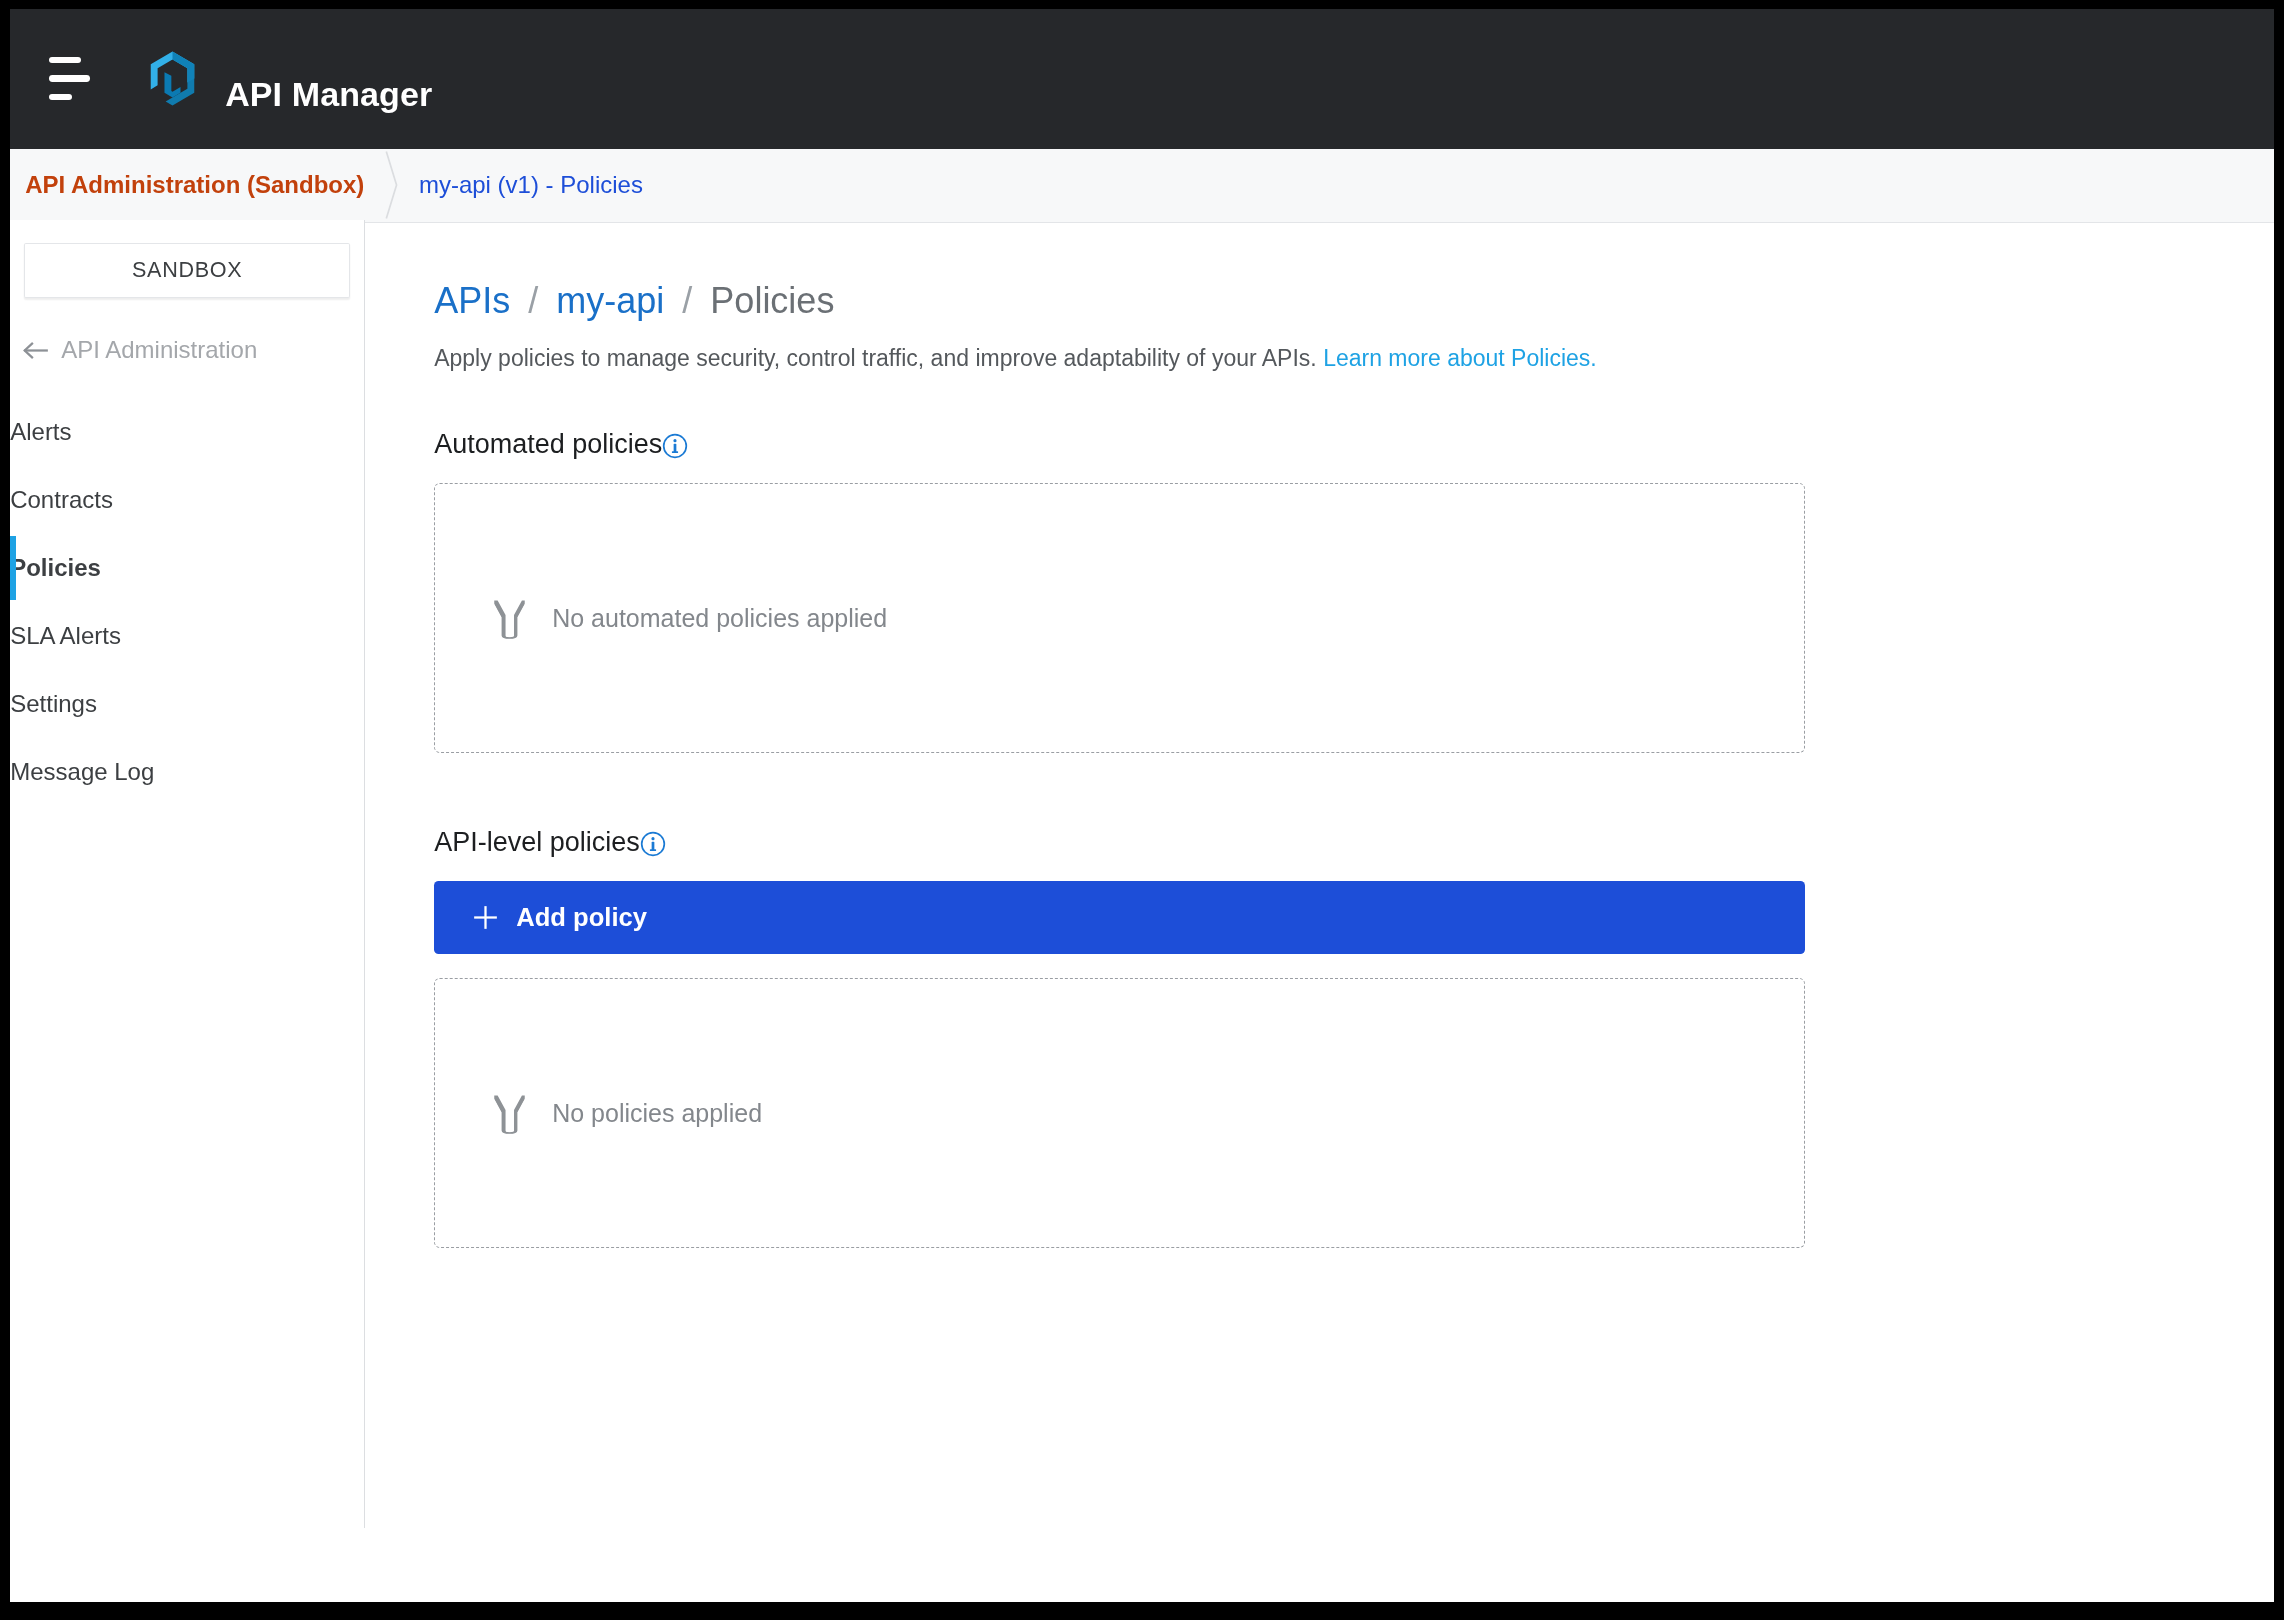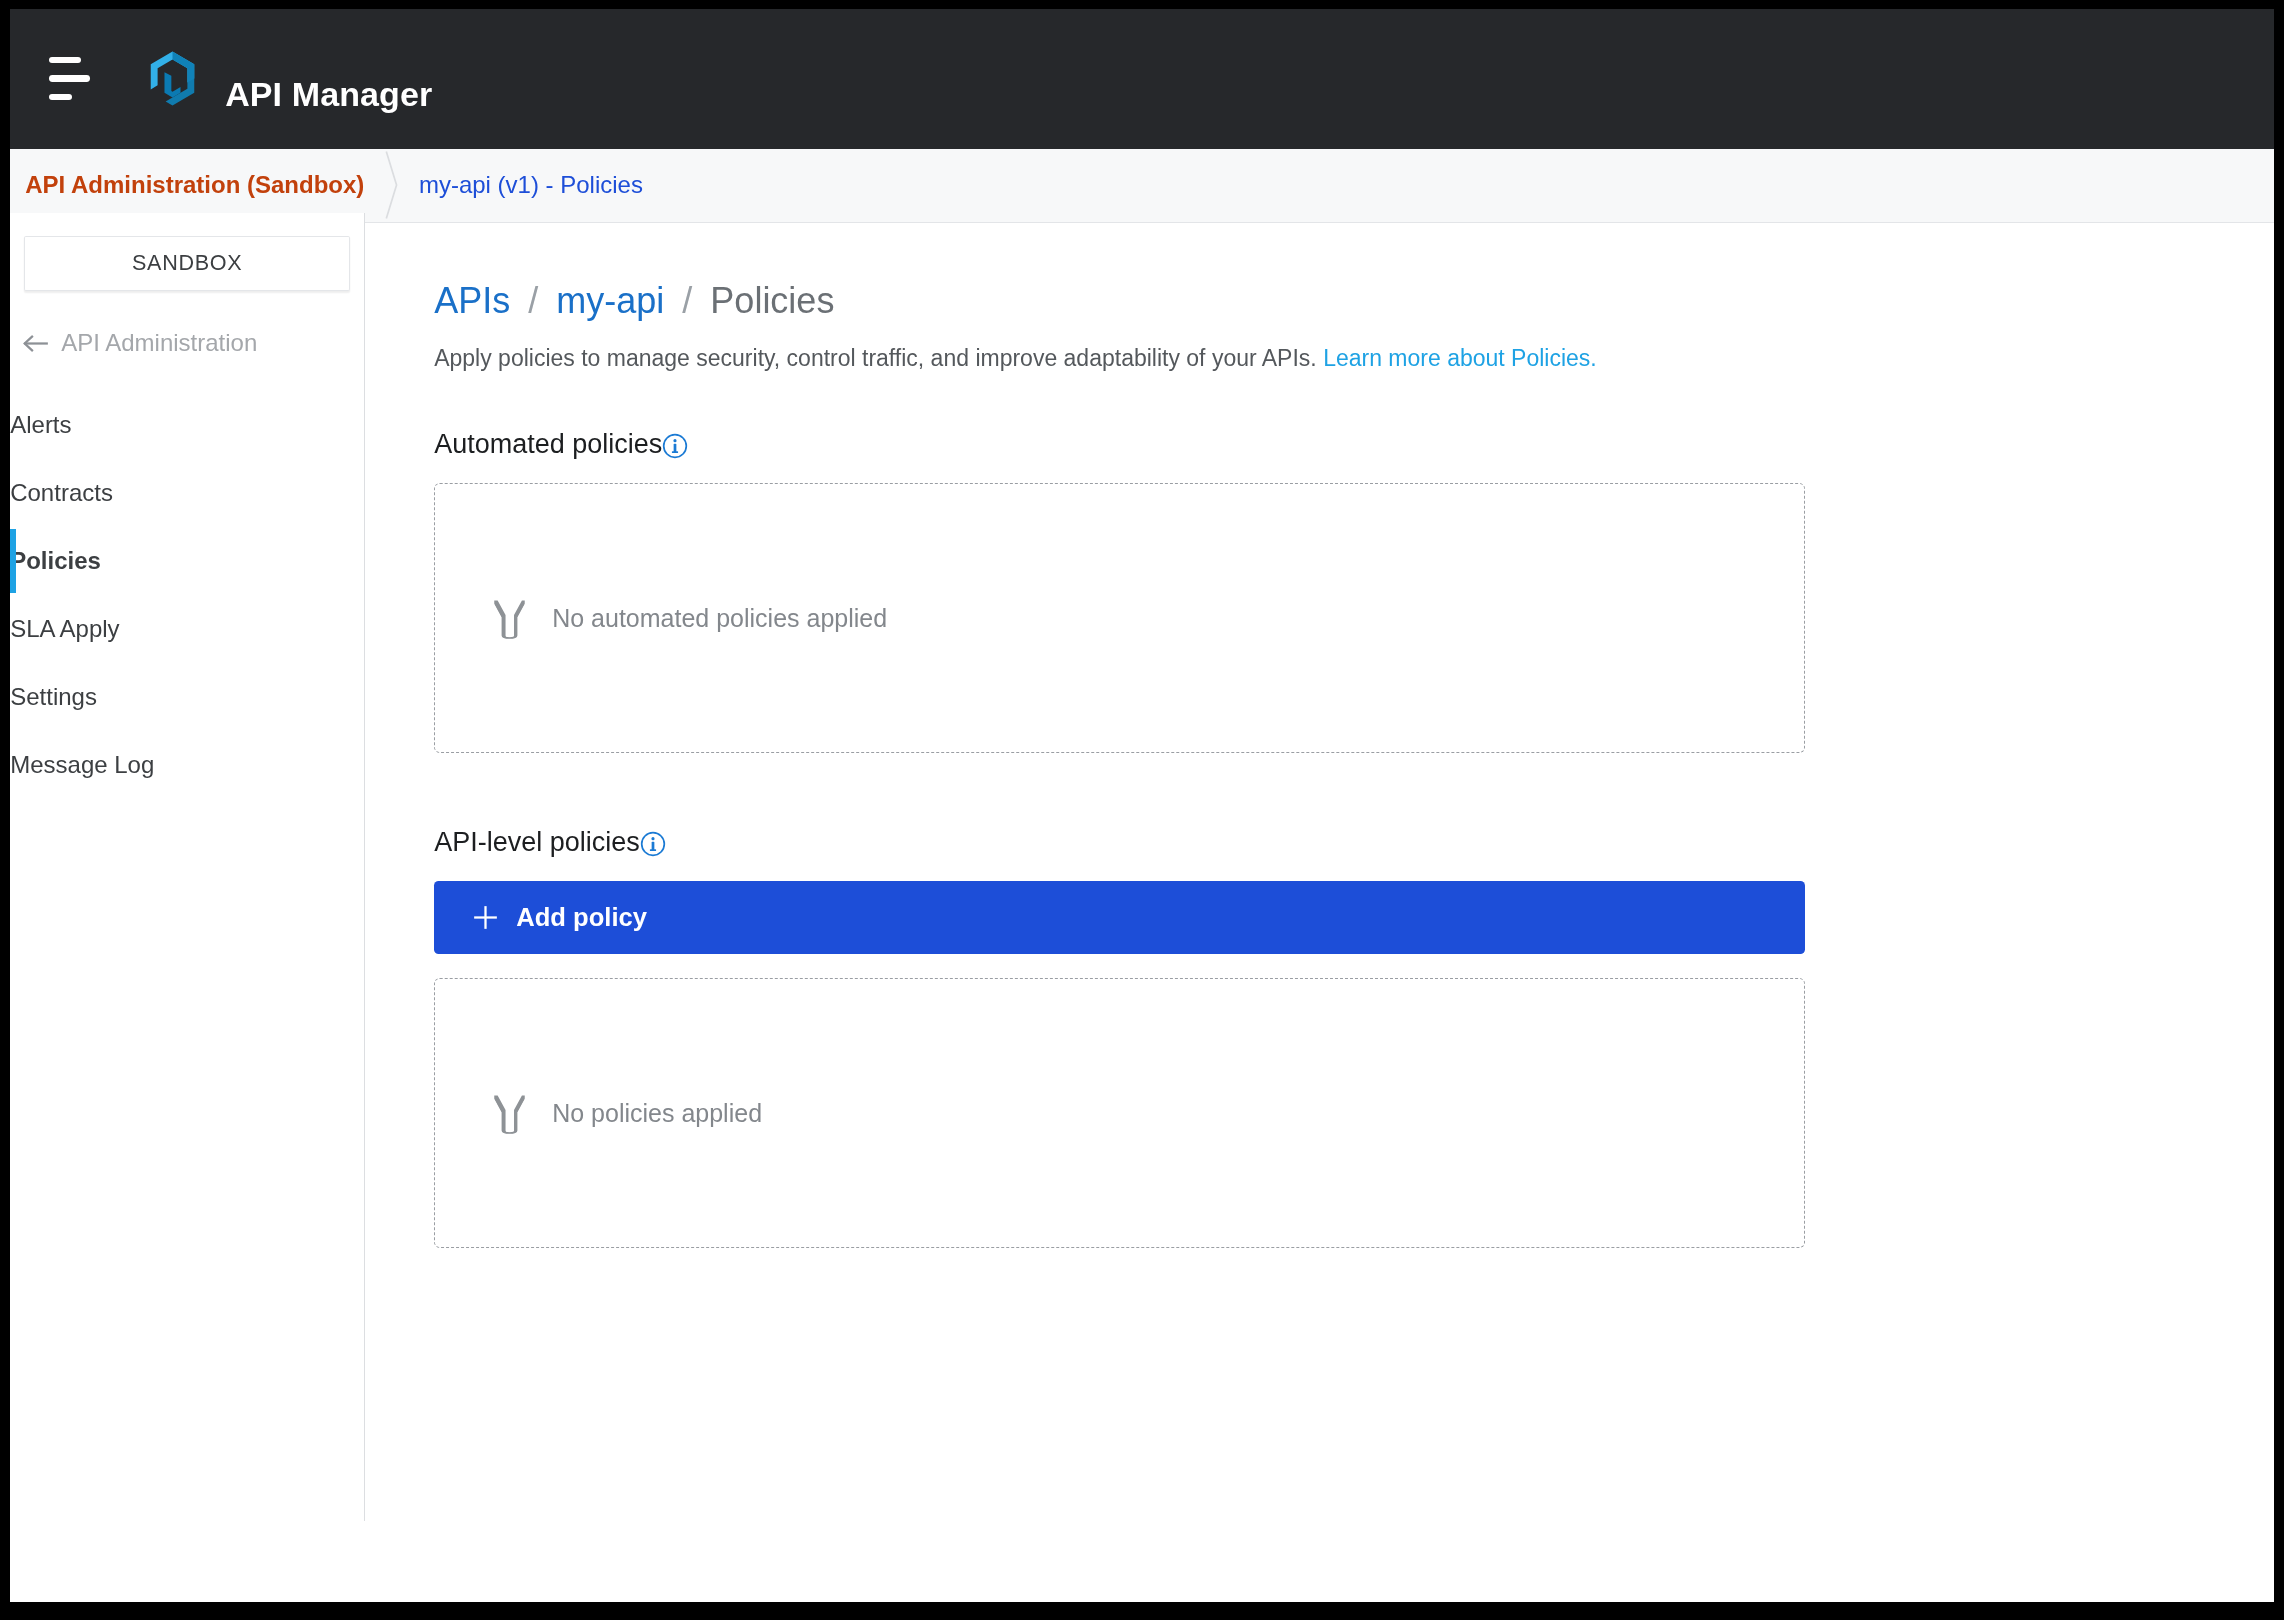--- a/index.html
+++ b/index.html
@@ -97,21 +97,21 @@
     flex: 0 0 auto;
     width: 16px;
     height: 74px;
     position: relative;
   }
   .crumb-sep svg { position: absolute; left: 0; top: 0; }
 
   
   .sidebar {
     position: absolute;
-    left: 0; top: 204px;
+    left: 0; top: 211px;
     width: 355px;
     height: 1308px;
     background: #ffffff;
     border-right: 1.7px solid #dcdee1;
   }
 
   .env-box {
     margin: 23px 14.2px 0 14.2px;
     height: 55px;
     border: 1.1px solid #e4e6e9;
@@ -324,21 +324,21 @@
       <div class="nav-item">
         <span>Alerts</span>
       </div>
       <div class="nav-item">
         <span>Contracts</span>
       </div>
       <div class="nav-item active">
         <span>Policies</span>
       </div>
       <div class="nav-item">
-        <span>SLA Apply</span>
+        <span>SLA Alerts</span>
       </div>
       <div class="nav-item">
         <span>Settings</span>
       </div>
       <div class="nav-item">
         <span>Message Log</span>
       </div>
     </div>
   </div>
 

